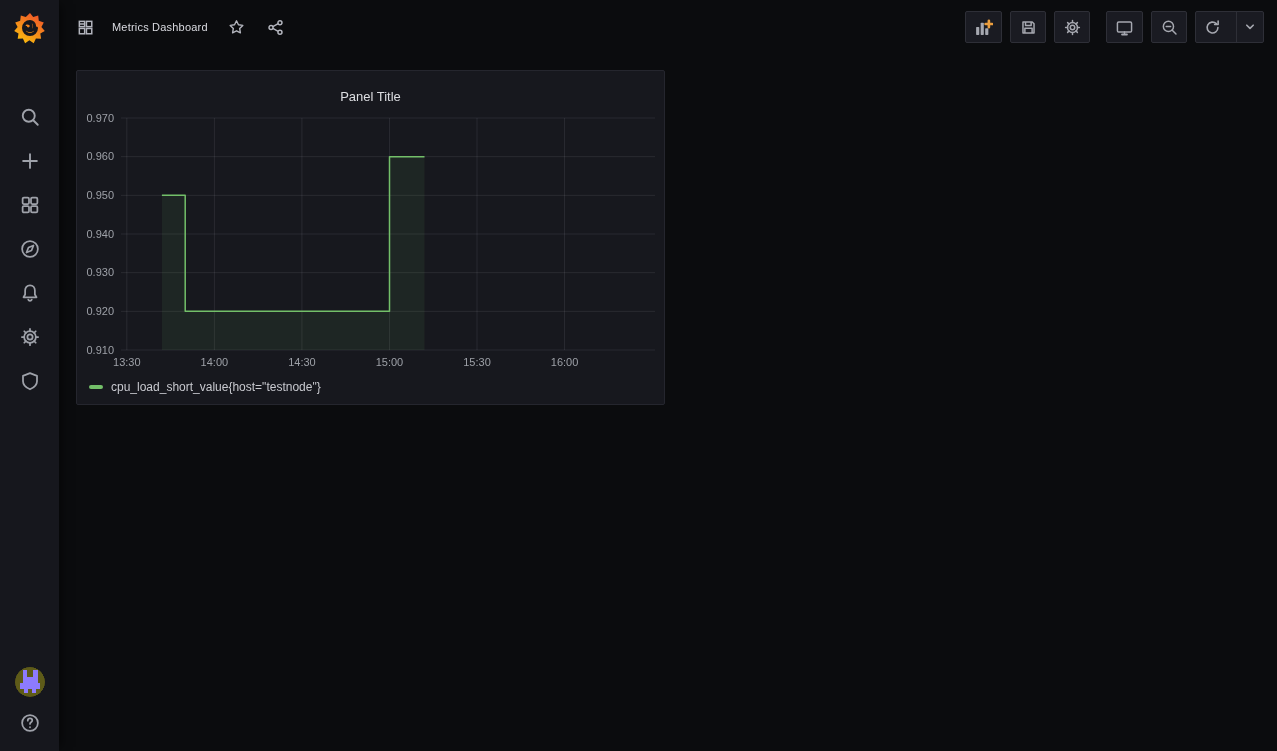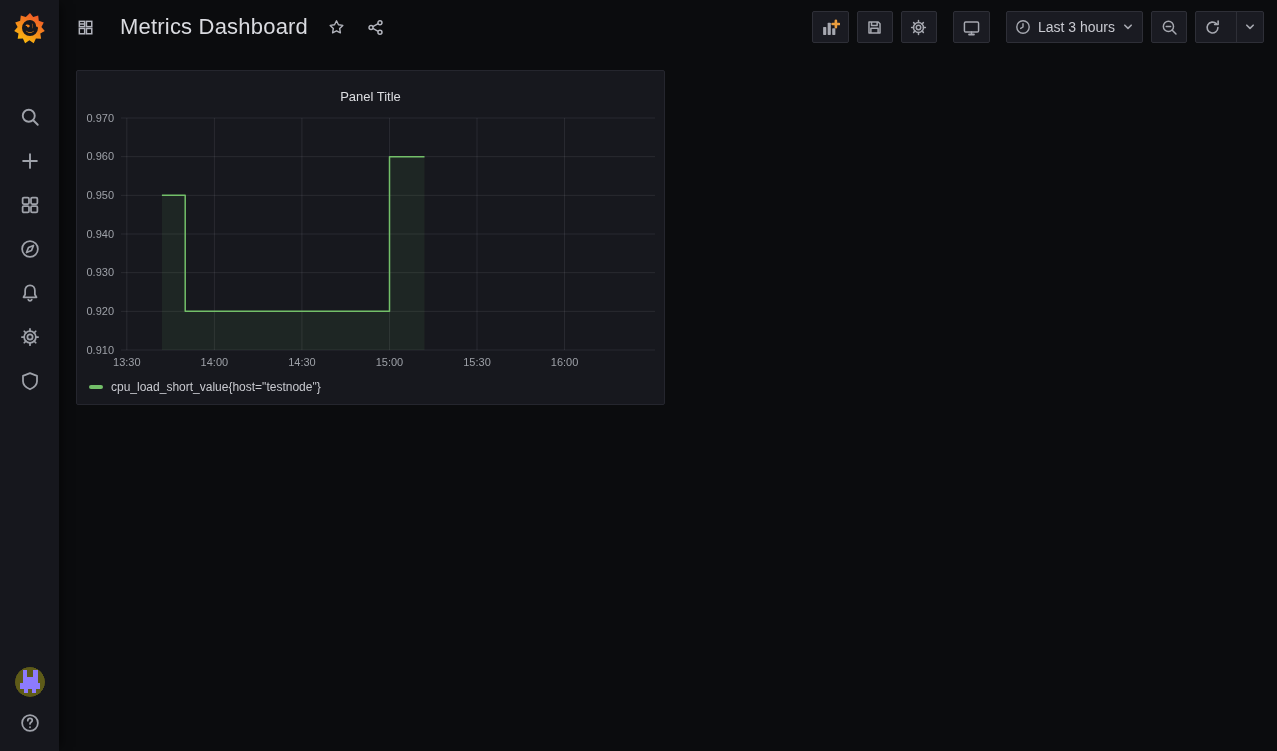--- a/index.html
+++ b/index.html
@@ -30,21 +30,21 @@
 
   
   .right { flex:1; display:flex; flex-direction:column; min-width:0; }
   header {
     height:54px; min-height:54px;
     display:flex; align-items:center; justify-content:space-between;
     padding:0 13px 0 18px;
   }
   .crumbs { display:flex; align-items:center; gap:10px; }
   .crumb-icon { color:#b3b5bd; display:grid; place-items:center; cursor:pointer; }
-  .page-title { font-size:22px; font-weight:500; color:#dadbe0; margin:0 4px 0 16px; letter-spacing:.2px; cursor:pointer; }
+  .page-title { font-size:11px; font-weight:500; color:#dadbe0; margin:0 4px 0 8px; letter-spacing:.2px; cursor:pointer; }
   .title-action { color:#b3b5bd; display:grid; place-items:center; cursor:pointer; padding:0 6px; }
 
   .actions { display:flex; align-items:center; }
   .tbtn {
     height:32px; min-width:36px; padding:0 8px;
     background:#1a1b22; border:1px solid #2e2f37; border-radius:2px;
     color:#a6a8b0; display:flex; align-items:center; justify-content:center; gap:7px;
     cursor:pointer; margin-left:8px;
   }
   .gap-left { margin-left:16px; }
@@ -217,30 +217,20 @@
           </svg>
         </div>
         <div class="tbtn gap-left">
           <svg class="icon" width="19" height="19" viewBox="0 0 18 18" fill="none" stroke="currentColor" stroke-width="1.4">
             <rect x="2.3" y="3.8" width="13.4" height="9.4" rx="1.2"></rect>
             <path d="M9 13.2v1.4" stroke-linecap="round"></path>
             <path d="M6.7 15.7h4.6" stroke-linecap="round" stroke-width="1.8"></path>
           </svg>
         </div>
 
-        <div class="tbtn gap-left">
-          <svg class="icon" width="16" height="16" viewBox="0 0 16 16" fill="none" stroke="currentColor" stroke-width="1.4" stroke-linecap="round">
-            <circle cx="8" cy="8" r="6.2"></circle>
-              <path d="M8 4.7V8M8 8 5.7 9.4"></path>
-          </svg>
-          <span class="time-label">Last 3 hours</span>
-          <svg class="icon" width="12" height="12" viewBox="0 0 12 12" fill="none" stroke="currentColor" stroke-width="1.6" stroke-linecap="round" stroke-linejoin="round">
-            <path d="M2.8 4.2 6 7.4 9.2 4.2"></path>
-          </svg>
-        </div>
 
         <div class="tbtn">
           <svg class="icon" width="17" height="17" viewBox="0 0 16 16" fill="none" stroke="currentColor" stroke-width="1.4" stroke-linecap="round">
             <circle cx="7" cy="7" r="4.8"></circle>
               <path d="M10.6 10.6l3.5 3.5M4.9 7h4.2"></path>
           </svg>
         </div>
 
         <div class="tbtn split">
           <span class="seg">

